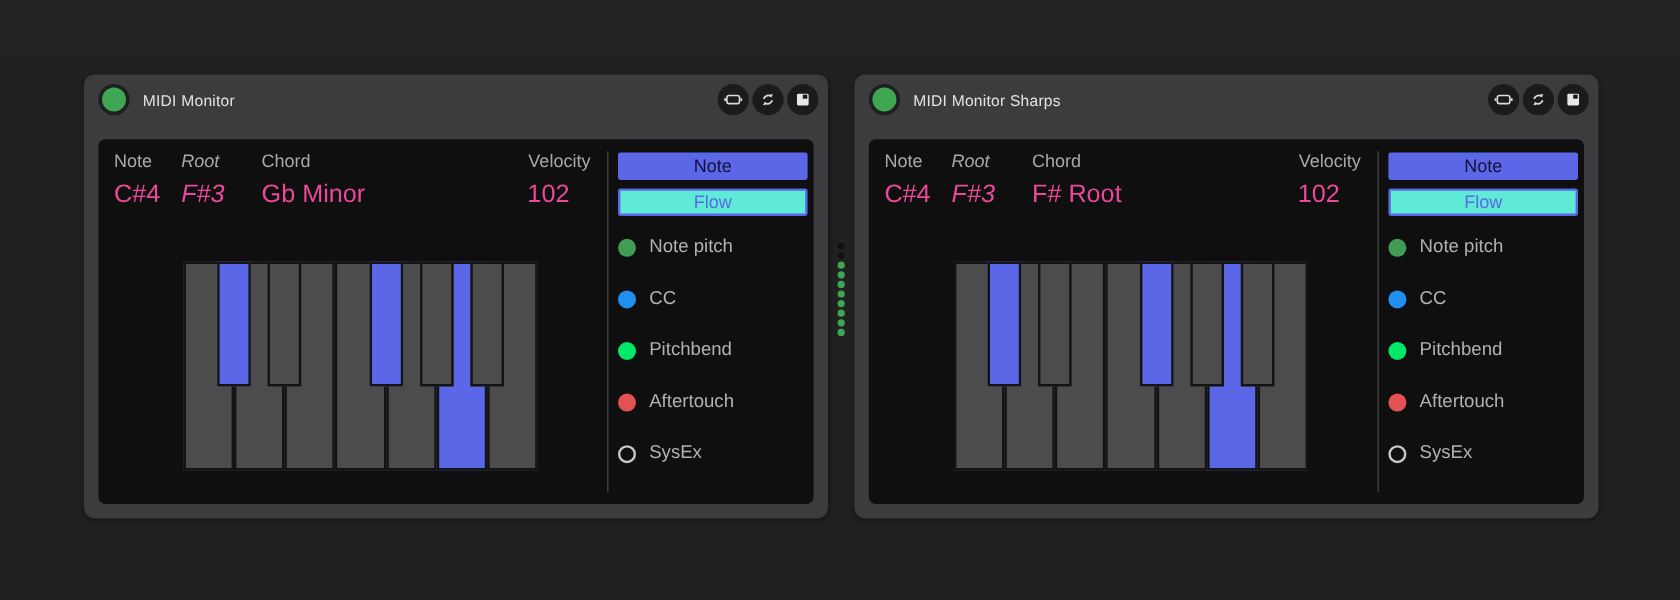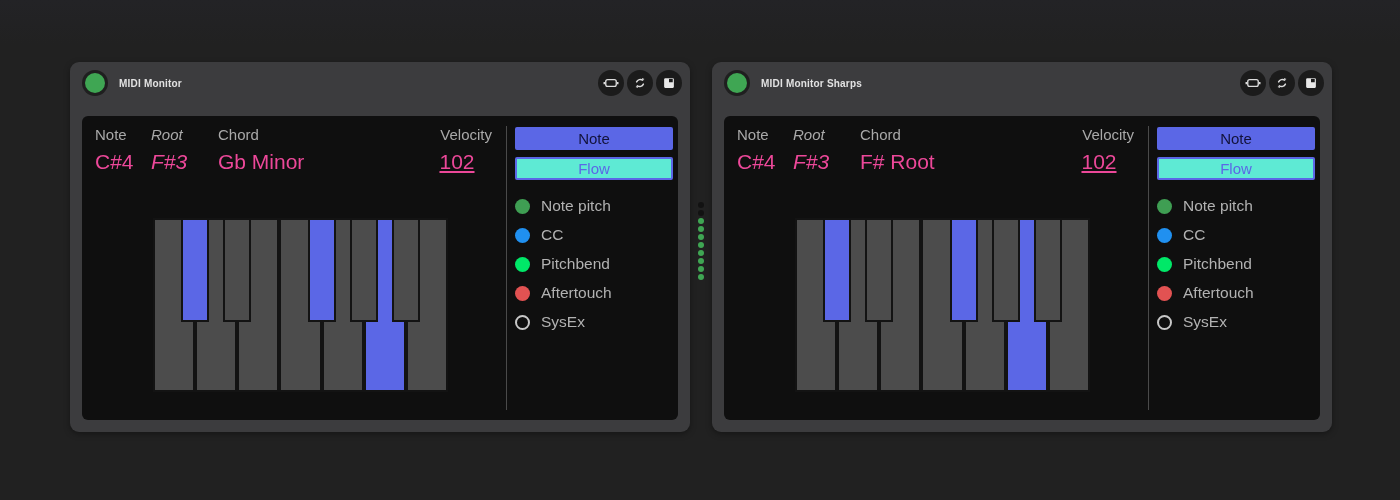--- a/index.html
+++ b/index.html
@@ -18,52 +18,52 @@
   #device0{left:70px;}
   #device1{left:712px;}
   .titlebar{
     height:42px;flex:none;display:flex;align-items:center;padding:0 8px 0 12px;
   }
   .led{
     width:20px;height:20px;border-radius:50%;background:#3fa653;
     box-shadow:0 0 0 3px #1f1f1f;flex:none;cursor:pointer;margin-left:3px;
   }
   .dev-title{
-    margin:0 0 0 14px;font-size:10px;font-weight:bold;color:#e2e2e2;
+    margin:0 0 0 14px;font-size:13px;font-weight:normal;color:#e2e2e2;
     letter-spacing:.2px;flex:1;white-space:nowrap;
   }
   .title-icons{display:flex;gap:3px;align-items:center;}
   .icon-btn{
     width:26px;height:26px;border-radius:50%;background:#1b1b1b;border:none;
     display:flex;align-items:center;justify-content:center;padding:0;cursor:pointer;
   }
   .icon-btn svg{display:block;}
   .panel{
     flex:1;margin:12px 12px 12px 12px;background:#0f0f0f;border-radius:6px;
     position:relative;
   }
   .col{position:absolute;top:10px;}
   .col .lbl{font-size:15px;color:#a9a9a9;line-height:18px;white-space:nowrap;}
   .col .val{font-size:21px;color:#ec4899;line-height:24px;margin-top:6px;white-space:nowrap;}
   .col-note{left:13px;}
   .col-root{left:69px;font-style:italic;}
   .col-chord{left:136px;}
   .col-vel{left:340px;width:70px;}
   .col-vel .lbl{text-align:right;}
-  .col-vel .val{text-align:center;text-decoration:underline;}
+  .col-vel .val{text-align:center;}
   .vdivider{position:absolute;left:424px;top:10px;bottom:10px;width:1px;background:#4a4a4a;}
   .tab{
     position:absolute;left:433px;width:158px;height:23px;border-radius:2px;
     font-size:15px;font-family:"Liberation Sans",sans-serif;
     display:flex;align-items:center;justify-content:center;cursor:pointer;
     box-sizing:border-box;padding:0;
   }
   .tab-note{top:11px;background:#5b67e6;border:2px solid #5b67e6;color:#12123a;}
   .tab-flow{top:41px;background:#5eead4;border:2px solid #5b67e6;color:#5b67e6;}
-  .legend{position:absolute;left:433px;top:82px;display:flex;flex-direction:column;gap:13px;}
+  .legend{position:absolute;left:433px;top:82px;display:flex;flex-direction:column;gap:27px;}
   .litem{display:flex;align-items:center;gap:11px;height:16px;}
   .ldot{width:15px;height:15px;border-radius:50%;flex:none;box-sizing:border-box;}
   .ldot.hollow{background:transparent;border:2px solid #c8c8c8;}
   .litem .llbl{font-size:15.5px;color:#b2b2b2;white-space:nowrap;}
   .keyboard{
     position:absolute;left:71px;top:102px;width:295px;height:174px;background:#131313;
   }
   .wkeys{display:flex;width:100%;height:100%;}
   .wkey{flex:1;background:#4c4c4c;border:2px solid #131313;}
   .bkey{

